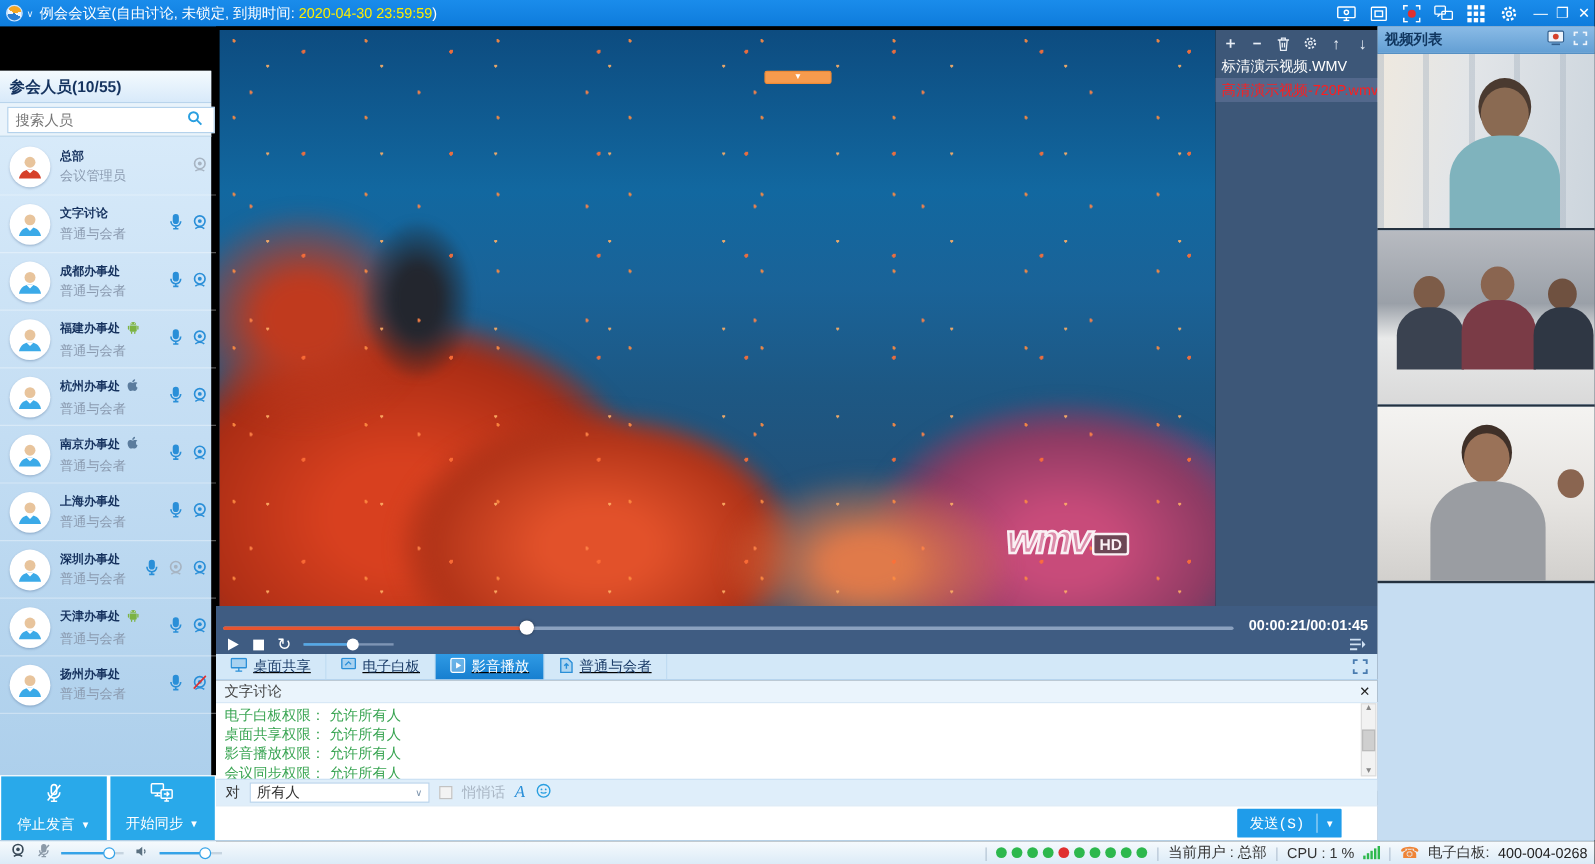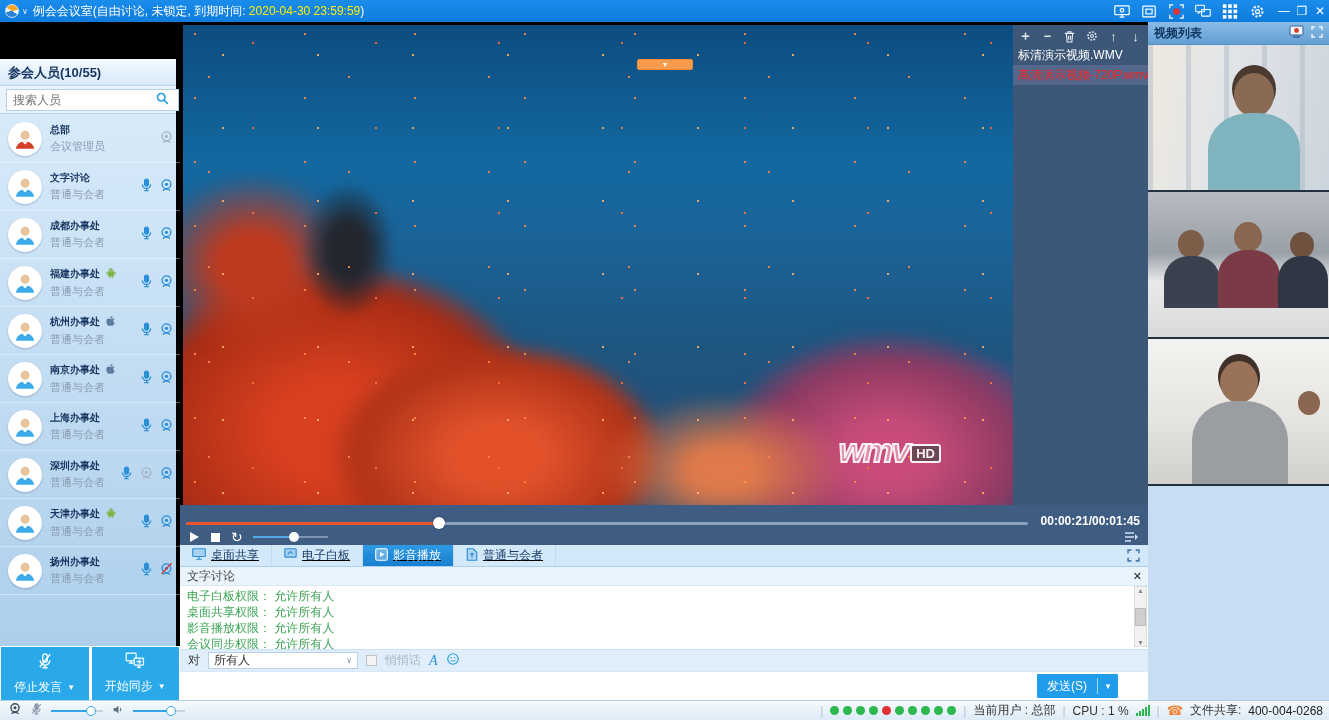--- a/index.html
+++ b/index.html
@@ -111,21 +111,21 @@
   .vthumb{width:11px;height:18px;background:#cfcfcf;border:1px solid #bbb;}
   .chat-tools{position:absolute;left:0;top:82px;width:968px;height:22px;background:#dfeefa;border-top:1px solid #cde2f4;
     display:flex;align-items:center;gap:8px;padding:0 8px;color:#333;}
   .sel-box{width:150px;height:17px;background:#fff;border:1px solid #b7d3ec;display:flex;align-items:center;padding:0 5px;cursor:pointer;text-align:right;}
   .sel-box .cv{margin-left:auto;color:#7d94ad;font-size:8px;}
   .chk{width:11px;height:11px;background:#f3f3f3;border:1px solid #c2c2c2;}
   .whisper{color:#a9b6c4;}
   .fontA{color:#2a8fd8;font-family:"Liberation Serif","DejaVu Serif",serif;font-size:14px;font-style:italic;cursor:pointer;}
   .chat-input{position:absolute;left:0;top:104px;width:968px;height:29px;background:#fff;border-top:1px solid #d8e8f6;}
   .send{position:absolute;right:30px;top:107px;height:24px;background:#1f9cea;color:#fff;display:flex;align-items:center;cursor:pointer;border-radius:1px;}
-  .send .s-main{padding:0 10px;font-size:12px;}
+  .send .s-main{padding:0 10px;font-size:12px;font-family:Liberation Mono, monospace;}
   .send .s-sep{width:1px;height:16px;background:rgba(255,255,255,.6);}
   .send .s-dd{padding:0 6px;font-size:8px;}
 
   
   .rpanel{position:absolute;left:1148px;top:22px;width:181px;height:678px;background:#c2daf0;}
   .rp-head{height:23px;background:linear-gradient(#8abbe6,#639fd4);display:flex;align-items:center;padding:0 6px;
     color:#10365f;font-weight:bold;font-size:12px;border-bottom:1px solid #5590c4;}
   .rp-ics{margin-left:auto;display:flex;gap:7px;align-items:center;}
   .thumb{position:relative;width:181px;height:147px;overflow:hidden;border-bottom:2px solid #24313f;}
   .t1{background:linear-gradient(100deg,#efe9df 0%,#e2e5e8 40%,#ccd5dd 100%);}
@@ -870,18 +870,18 @@
       <span>CPU : 1 %</span>
       <span class="sigbars">
         <i style="height:3px"></i>
           <i style="height:5px"></i>
           <i style="height:7px"></i>
           <i style="height:9px"></i>
           <i style="height:11px"></i>
       </span>
       <span class="sep">|</span>
       <span class="phone">☎</span>
-      <span>文件共享:</span>
+      <span>电子白板:</span>
       <span class="supnum">400-004-0268</span>
     </div>
   </div>
 
 </div>
 
 </body></html>

